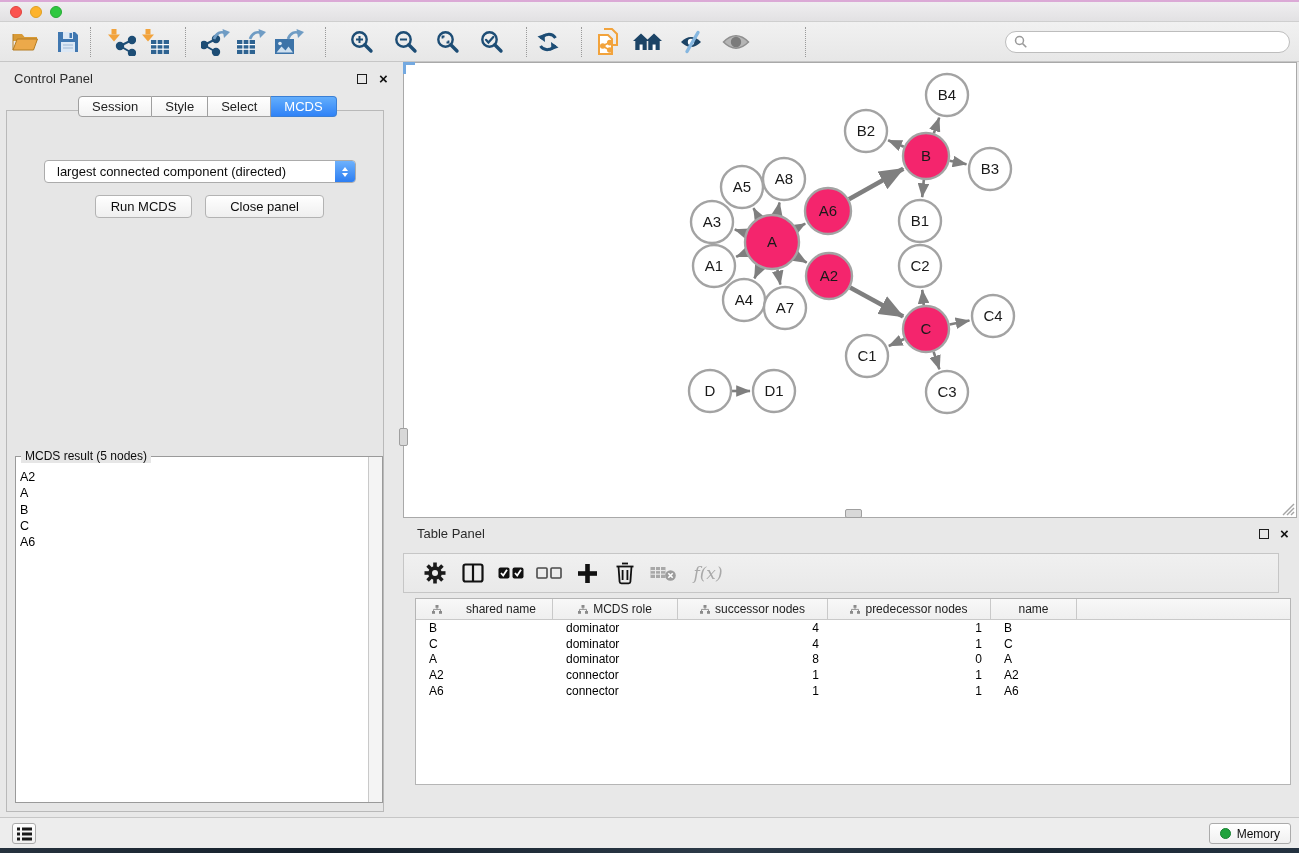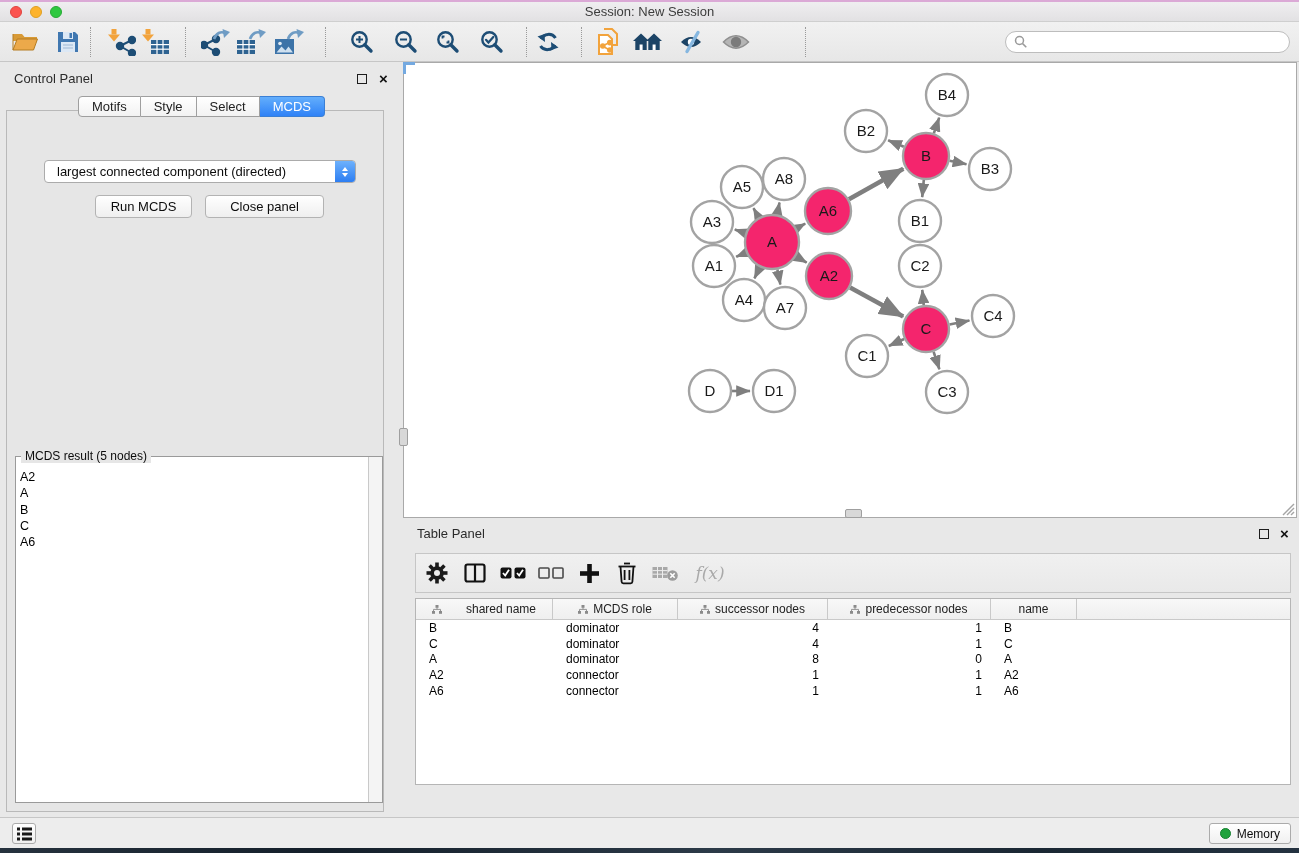--- a/index.html
+++ b/index.html
@@ -67,22 +67,22 @@
   .focus-corner{position:absolute;left:-1px;top:-1px;width:9px;height:9px;
     border-left:3px solid #74a9e0;border-top:3px solid #74a9e0}
   #graph-svg{display:block}
   .resize-grip{position:absolute;right:1px;bottom:1px;width:15px;height:15px}
   .scroll-thumb{position:absolute;background:#d8d8d8;border:1px solid #9f9f9f;border-radius:2px;box-sizing:border-box}
   #vthumb{left:399px;top:428px;width:9px;height:18px}
   #hthumb{left:845px;top:509px;width:17px;height:9px}
 
   
   #table-panel{position:absolute;left:403px;top:520px;width:896px;height:296px}
-  #tp-toolbar{position:absolute;left:12px;top:33px;width:876px;height:40px;box-sizing:border-box;
-    background:linear-gradient(#f0f0f0,#e9e9e9);border:1px solid #c6c6c6;display:flex;align-items:center;gap:8px;padding-left:6px}
+  #tp-toolbar{position:absolute;left:0;top:33px;width:876px;height:40px;box-sizing:border-box;
+    background:linear-gradient(#f0f0f0,#e9e9e9);border:1px solid #c6c6c6;display:flex;align-items:center;gap:8px;padding-left:16px}
   .tp-btn{width:30px;height:30px;display:flex;align-items:center;justify-content:center}
   .fx{font-family:"DejaVu Serif",serif;font-style:italic;font-size:17px;color:#a9a9a9}
   #tp-table{position:absolute;left:12px;top:78px;width:876px;height:187px;box-sizing:border-box;
     background:#fff;border:1px solid #b5b5b5;overflow:hidden}
   #tp-header{display:flex;height:20px;background:linear-gradient(#f8f8f8,#efefef);border-bottom:1px solid #c9c9c9}
   .th{display:flex;align-items:center;justify-content:center;gap:5px;font-size:12px;color:#222;
     border-right:1px solid #c9c9c9;box-sizing:border-box;white-space:nowrap}
   .th-fill{flex:1}
   .tree-ic{display:inline-flex;align-items:center}
   .tr{display:flex;height:15.7px;align-items:center}
@@ -107,21 +107,20 @@
 </style>
 </head>
 <body>
 
 <div id="titlebar">
   <div class="traffic">
     <div class="tl-dot tl-red"></div>
     <div class="tl-dot tl-yellow"></div>
     <div class="tl-dot tl-green"></div>
   </div>
-  <div class="title-text">Session: New Session</div>
 </div>
 
 <div id="main-toolbar">
   <div class="tbtn" style="left:8px">
     <svg width="26" height="22" viewBox="0 0 26 22">
       <path d="M1 3 h9 l2.5 3 H25 v4 H1 Z" fill="#d89a36"></path>
       <path d="M1 19 L5.2 8 h20.3 l-4 11 Z" fill="#eca94a" stroke="#b57d22" stroke-width="1"></path>
       <path d="M1 3 V19" stroke="#b57d22"></path>
     </svg>
   </div>
@@ -309,21 +308,21 @@
     <input type="text" style="">
   </div>
 </div>
 
 <div id="control-panel">
   <div class="panel-title" style="left:14px;top:9px">Control Panel</div>
   <div class="float-btn" style="left:357px;top:12px"></div>
   <div class="close-btn" style="left:379px;top:11px">×</div>
 
   <div id="cp-tabs">
-      <div class="cp-tab">Motifs</div>
+      <div class="cp-tab">Session</div>
       <div class="cp-tab">Style</div>
       <div class="cp-tab">Select</div>
       <div class="cp-tab active">MCDS</div>
     </div>
 
   <div id="cp-box">
     <div class="dropdown">
       <div class="dropdown-text">largest connected component (directed)</div>
       <div class="dropdown-stepper">
         <div class="chev up"></div>

